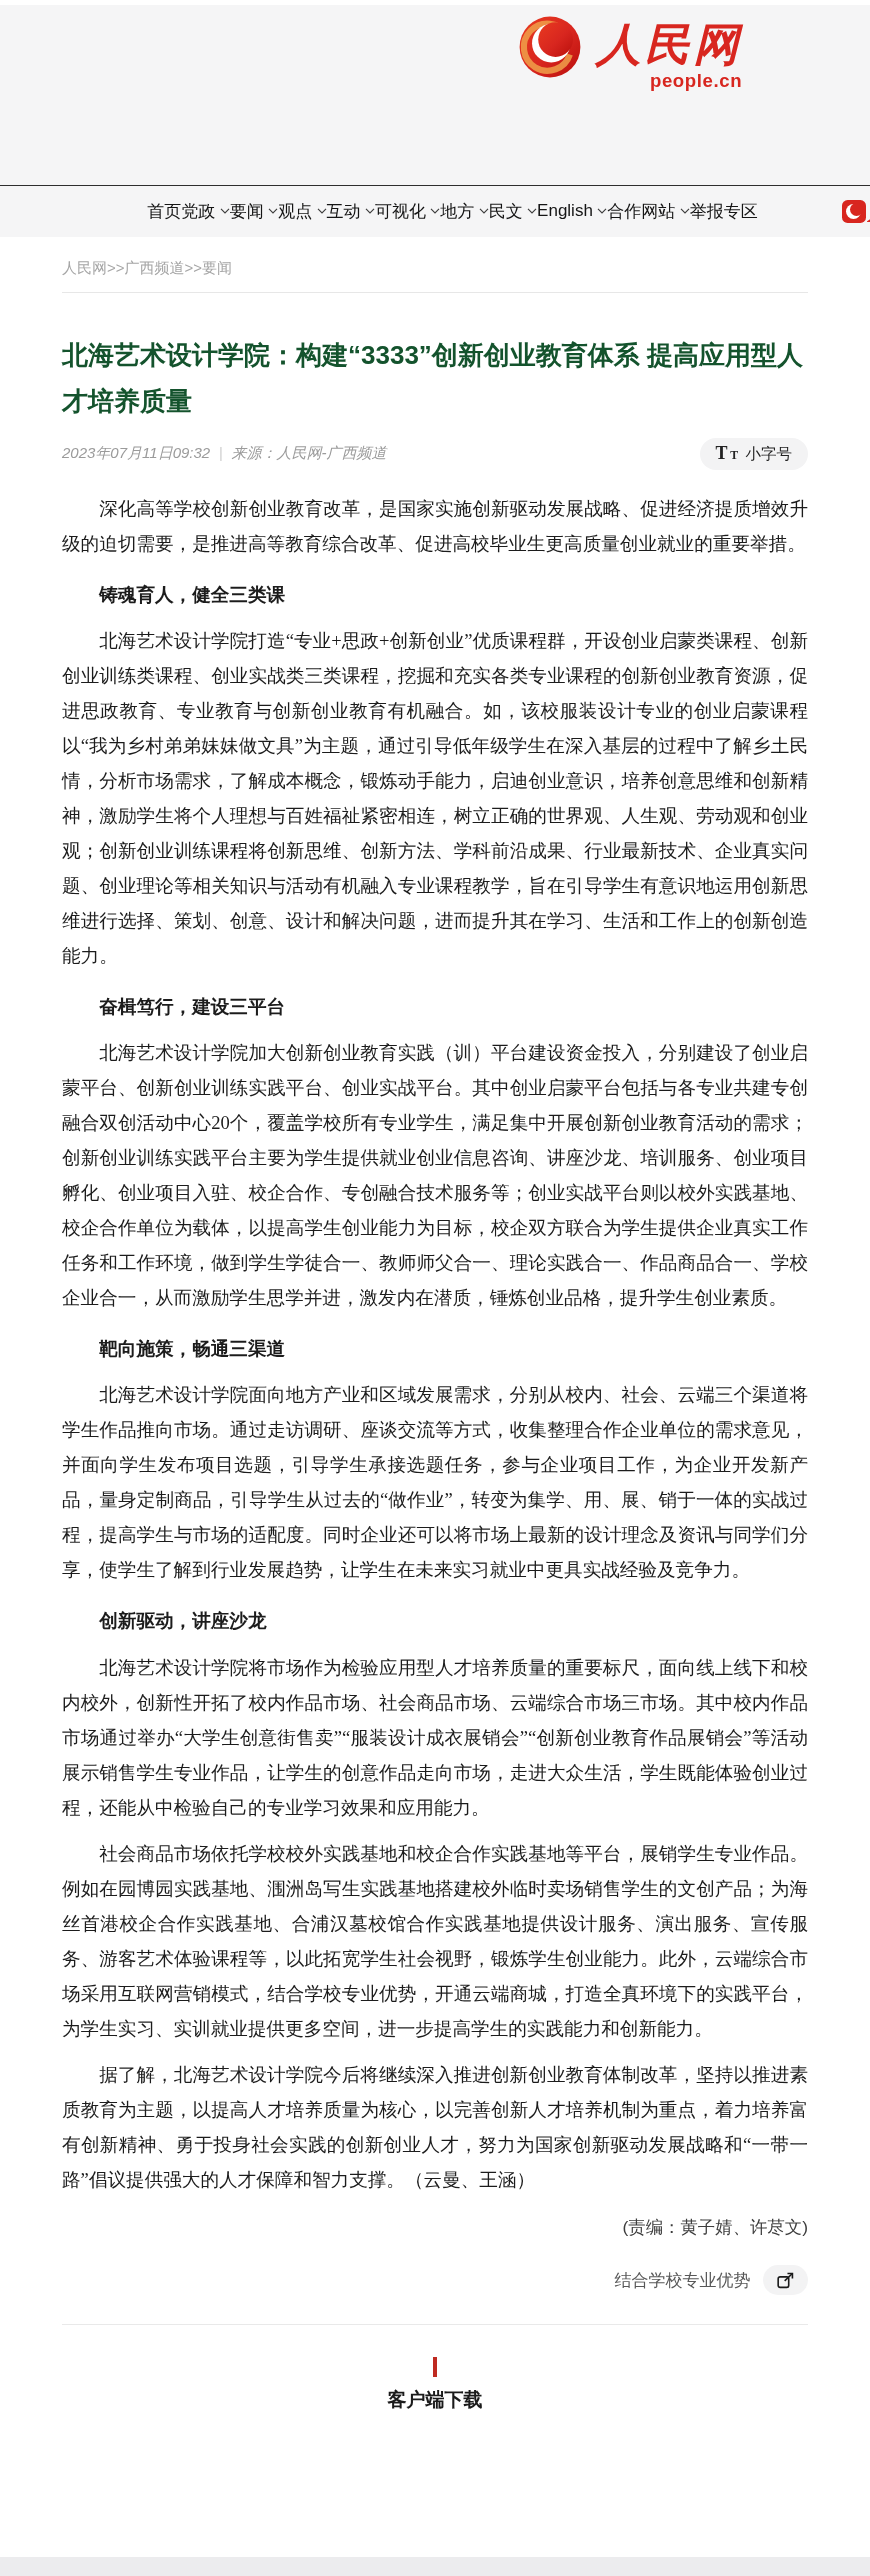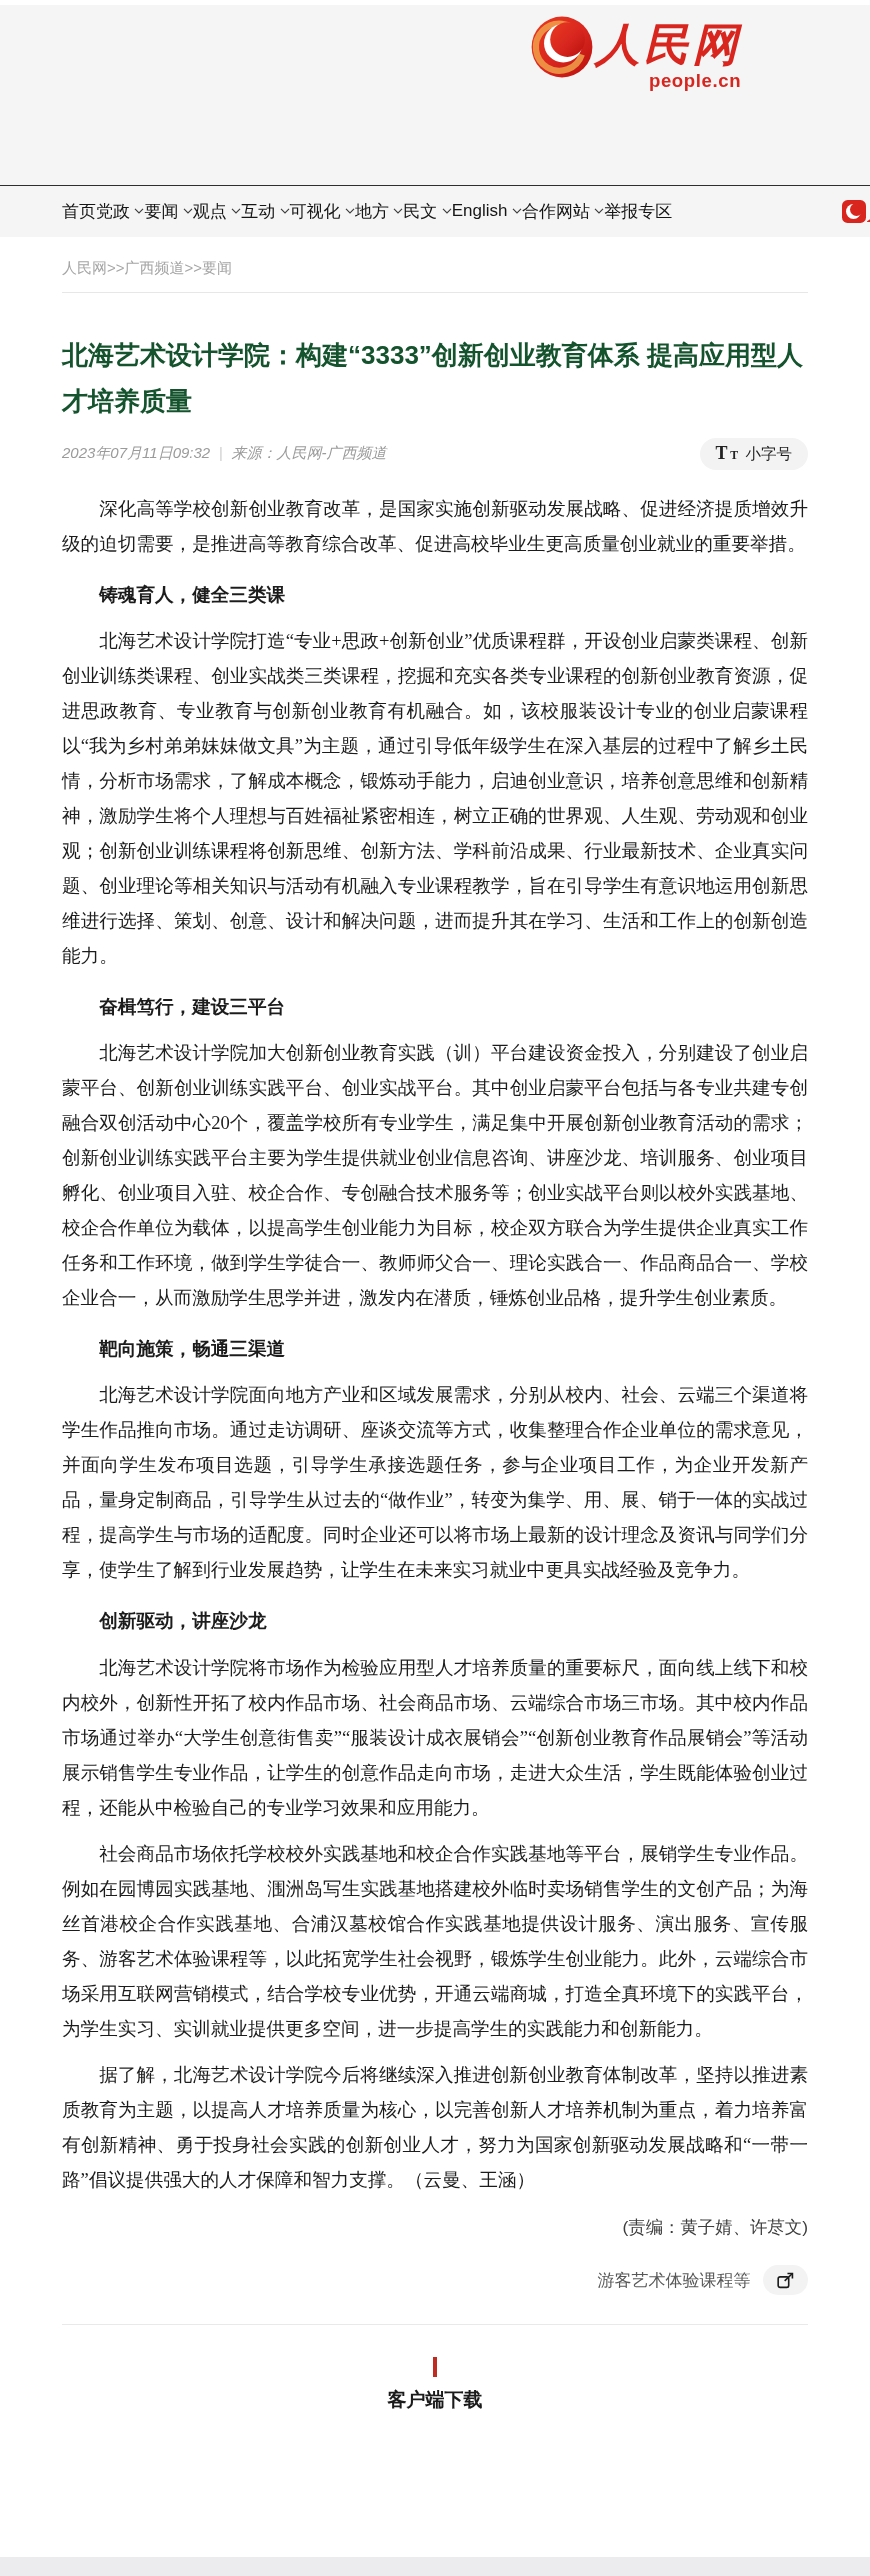--- a/index.html
+++ b/index.html
@@ -2,27 +2,27 @@
 <html style="font-size:10px"><head>
 <meta charset="utf-8">
 <style>
   * { margin:0; padding:0; box-sizing:border-box; }
   html,body { width:870px; background:#fff; font-family:"Liberation Sans","DejaVu Sans",sans-serif; }
   body { height:2576px; position:relative; overflow:hidden; }
 
   
   .top-strip { height:5px; background:#fff; }
   .site-header { height:180px; background:#f5f5f6; position:relative; }
-  .logo { position:absolute; left:531px; top:11.2px; display:flex; align-items:flex-start; gap:2px; }
+  .logo { position:absolute; left:519px; top:11.2px; display:flex; align-items:flex-start; gap:15px; }
   .logo-text { display:flex; flex-direction:column; align-items:flex-end; padding-top:6.2px; }
   .logo-cn { font-size:45px; font-weight:bold; color:#d8261f; letter-spacing:3.7px; line-height:46px; font-style:italic; }
   .logo-en { font-size:18.6px; font-weight:bold; color:#d8261f; line-height:21px; margin-top:1.2px; letter-spacing:0.6px; }
 
   .nav-bar { height:52px; background:#f5f5f6; border-top:1.2px solid #2e2e2e; position:relative; }
-  .nav-inner { position:absolute; left:62px; width:781px; top:0; height:50px; display:flex; align-items:center; justify-content:flex-start; }
+  .nav-inner { position:absolute; left:62px; width:781px; top:0; height:50px; display:flex; align-items:center; justify-content:center; }
   .nav-item { display:flex; align-items:center; gap:4.4px; font-size:17px; color:#151515; cursor:pointer; white-space:nowrap; }
   .nav-app { position:absolute; left:842px; top:13.7px; width:23.6px; height:23.6px; border-radius:5.6px; background:#d8261f; overflow:hidden; }
   .nav-app .c1 { position:absolute; left:4.4px; top:4.4px; width:15px; height:15px; border-radius:50%; background:#fff; }
   .nav-app .c2 { position:absolute; left:7.5px; top:3.7px; width:13px; height:13px; border-radius:50%; background:#d8261f; }
   .nav-sliver { position:absolute; left:867px; top:15px; width:3.7px; height:21px; overflow:hidden; color:#d8261f; font-size:18.6px; font-weight:bold; }
 
   
   .main { width:746px; margin:0 auto; }
   .breadcrumb { padding-top:22.4px; font-size:15px; color:#a5a5a5; }
   .crumb-divider { margin-top:13.7px; border-bottom:0.6px solid #e7e7e7; }
@@ -180,21 +180,21 @@
       <p>北海艺术设计学院面向地方产业和区域发展需求，分别从校内、社会、云端三个渠道将学生作品推向市场。通过走访调研、座谈交流等方式，收集整理合作企业单位的需求意见，并面向学生发布项目选题，引导学生承接选题任务，参与企业项目工作，为企业开发新产品，量身定制商品，引导学生从过去的“做作业”，转变为集学、用、展、销于一体的实战过程，提高学生与市场的适配度。同时企业还可以将市场上最新的设计理念及资讯与同学们分享，使学生了解到行业发展趋势，让学生在未来实习就业中更具实战经验及竞争力。</p>
       <h3>创新驱动，讲座沙龙</h3>
       <p>北海艺术设计学院将市场作为检验应用型人才培养质量的重要标尺，面向线上线下和校内校外，创新性开拓了校内作品市场、社会商品市场、云端综合市场三市场。其中校内作品市场通过举办“大学生创意街售卖”“服装设计成衣展销会”“创新创业教育作品展销会”等活动展示销售学生专业作品，让学生的创意作品走向市场，走进大众生活，学生既能体验创业过程，还能从中检验自己的专业学习效果和应用能力。</p>
       <p>社会商品市场依托学校校外实践基地和校企合作实践基地等平台，展销学生专业作品。例如在园博园实践基地、涠洲岛写生实践基地搭建校外临时卖场销售学生的文创产品；为海丝首港校企合作实践基地、合浦汉墓校馆合作实践基地提供设计服务、演出服务、宣传服务、游客艺术体验课程等，以此拓宽学生社会视野，锻炼学生创业能力。此外，云端综合市场采用互联网营销模式，结合学校专业优势，开通云端商城，打造全真环境下的实践平台，为学生实习、实训就业提供更多空间，进一步提高学生的实践能力和创新能力。</p>
       <p>据了解，北海艺术设计学院今后将继续深入推进创新创业教育体制改革，坚持以推进素质教育为主题，以提高人才培养质量为核心，以完善创新人才培养机制为重点，着力培养富有创新精神、勇于投身社会实践的创新创业人才，努力为国家创新驱动发展战略和“一带一路”倡议提供强大的人才保障和智力支撑。（云曼、王涵）</p>
     </div>
 
   <div class="editors">(责编：黄子婧、许荩文)</div>
 
   <div class="share-row">
-    <span class="share-label">游客艺术体验课程等</span>
+    <span class="share-label">结合学校专业优势</span>
     <div class="share-btn">
       <svg width="18.6" height="18.6" viewBox="0 0 30 30">
         <rect x="3.5" y="9.5" width="17" height="17" rx="3" stroke="#1a1a1a" stroke-width="2.6" fill="none"></rect>
         <path d="M14 16 L26 4.5" stroke="#1a1a1a" stroke-width="2.6" fill="none"></path>
         <path d="M18.5 4 H26.5 V12" stroke="#1a1a1a" stroke-width="2.6" fill="none"></path>
       </svg>
     </div>
   </div>
 
   <div class="share-divider"></div>

